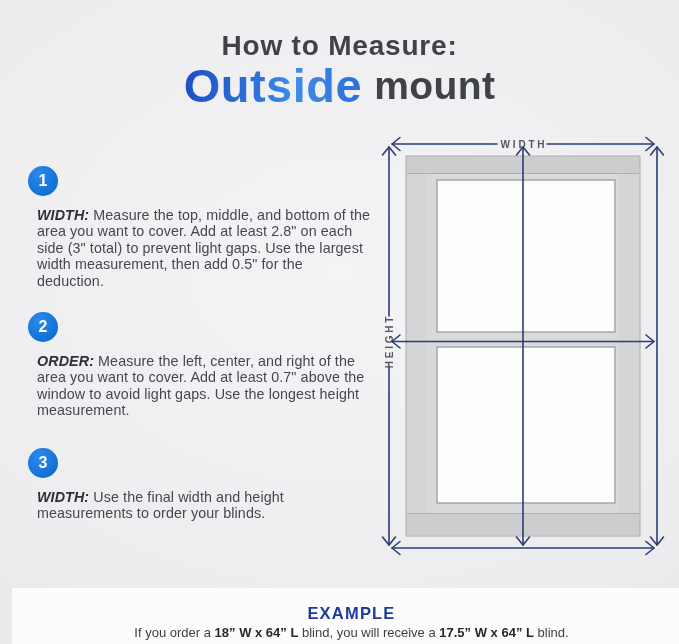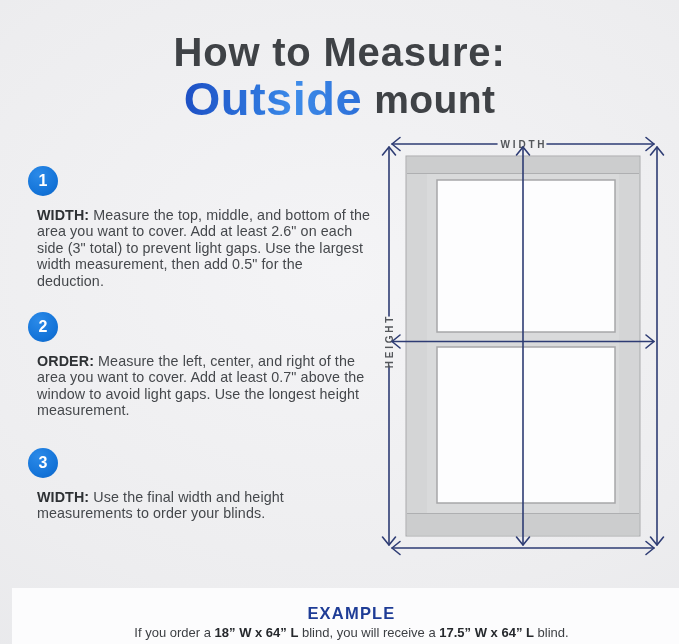--- a/index.html
+++ b/index.html
@@ -7,25 +7,25 @@
     position:relative;
     width:679px;height:644px;
     overflow:hidden;
     background:radial-gradient(120% 95% at 50% 42%, #f4f4f6 0%, #ededef 55%, #e4e5e8 100%);
     font-family:"Liberation Sans", sans-serif;
   }
   
   .header{position:absolute;top:0;left:0;width:100%;text-align:center;}
   .title-line1{
     margin-top:30px;
-    font-size:40px;font-weight:700;letter-spacing:.8px;color:#3f4246;
+    font-size:28px;font-weight:700;letter-spacing:.8px;color:#3f4246;
   }
   .title-line2{
     margin-top:0px;
-    display:flex;align-items:flex-end;justify-content:center;gap:12px;
+    display:flex;align-items:center;justify-content:center;gap:12px;
   }
   .title-highlight{
     font-size:47px;font-weight:800;letter-spacing:.5px;color:#2a6fdb;line-height:1.0;
   }
   @supports (-webkit-background-clip: text){
     .title-highlight{
       background:linear-gradient(94deg,#1d4fc4 0%,#2e77de 45%,#3e8ce9 62%,#2b6ed8 100%);
       -webkit-background-clip:text;background-clip:text;color:transparent;
     }
   }
@@ -38,21 +38,21 @@
   .step-badge{
     width:30px;height:30px;border-radius:50%;
     background:radial-gradient(circle at 35% 28%, #2b8ae8 0%, #1373d8 65%, #0e63c2 100%);
     color:#ffffff;font-size:16px;font-weight:700;
     display:flex;align-items:center;justify-content:center;
   }
   .step-text{
     margin:11px 0 0 9px;width:334px;
     font-size:14.3px;line-height:16.4px;letter-spacing:.1px;color:#45484c;
   }
-  .step-text strong{color:#2e3134;font-weight:700;}
+  .step-text strong{color:#2e3134;font-weight:700;font-style:italic;}
   
   .diagram{position:absolute;left:0;top:0;width:679px;height:644px;}
   .arrow{stroke:#2e3c74;stroke-width:1.6;fill:none;stroke-linecap:round;stroke-linejoin:round;}
   .dim-label{
     font-family:"Liberation Sans",sans-serif;
     font-size:10px;font-weight:700;letter-spacing:2.8px;fill:#54575b;
   }
   
   .footer{
     position:absolute;left:12px;top:588px;width:679px;height:56px;
@@ -76,21 +76,21 @@
   <div class="header">
     <div class="title-line1">How to Measure:</div>
     <div class="title-line2">
       <span class="title-highlight">Outside</span>
       <span class="title-suffix">mount</span>
     </div>
   </div>
 
   <div class="step step-1">
     <div class="step-badge">1</div>
-    <p class="step-text"><strong>WIDTH:</strong> <span>Measure the top, middle, and bottom of the area you want to cover. Add at least 2.6" on each side (3" total) to prevent light gaps. Use the largest width measurement, then add 0.5" for the deduction.</span></p>
+    <p class="step-text"><strong>WIDTH:</strong> <span>Measure the top, middle, and bottom of the area you want to cover. Add at least 2.8" on each side (3" total) to prevent light gaps. Use the largest width measurement, then add 0.5" for the deduction.</span></p>
   </div>
 
   <div class="step step-2">
     <div class="step-badge">2</div>
     <p class="step-text"><strong>ORDER:</strong> <span>Measure the left, center, and right of the area you want to cover. Add at least 0.7" above the window to avoid light gaps. Use the longest height measurement.</span></p>
   </div>
 
   <div class="step step-3">
     <div class="step-badge">3</div>
     <p class="step-text"><strong>WIDTH:</strong> <span>Use the final width and height measurements to order your blinds.</span></p>

